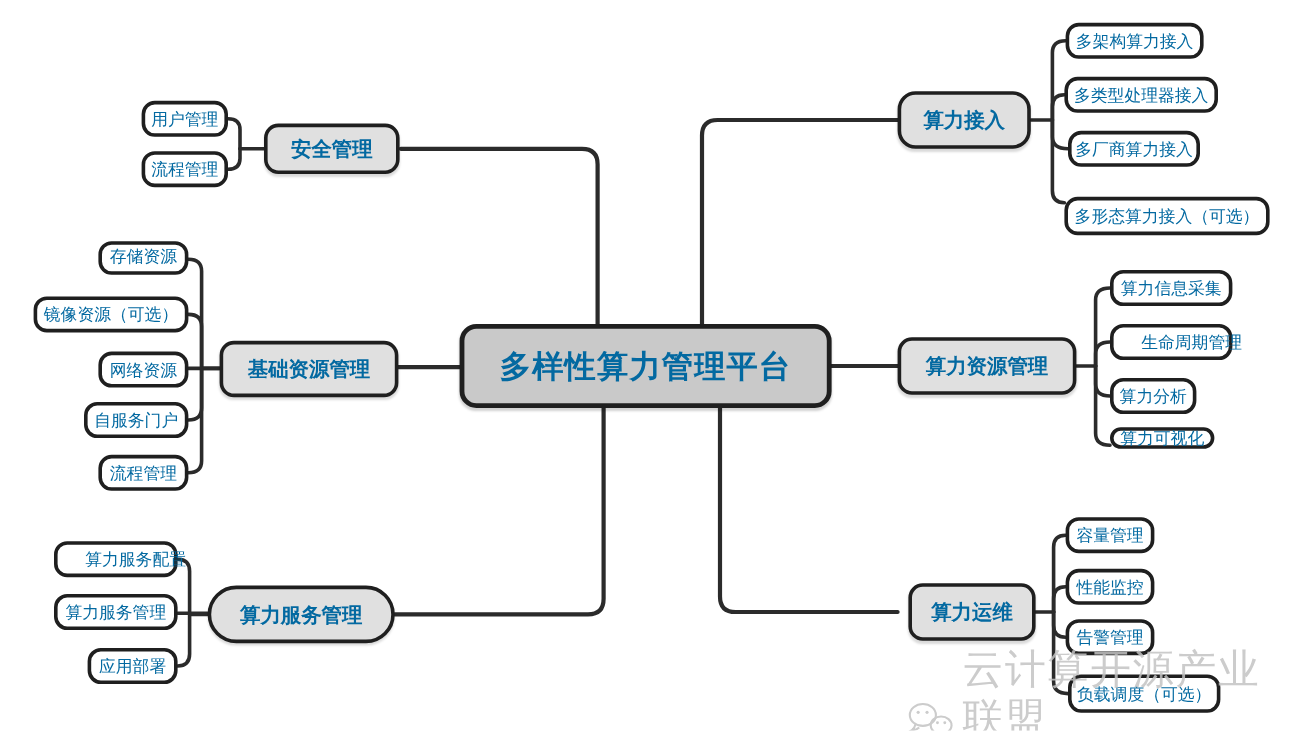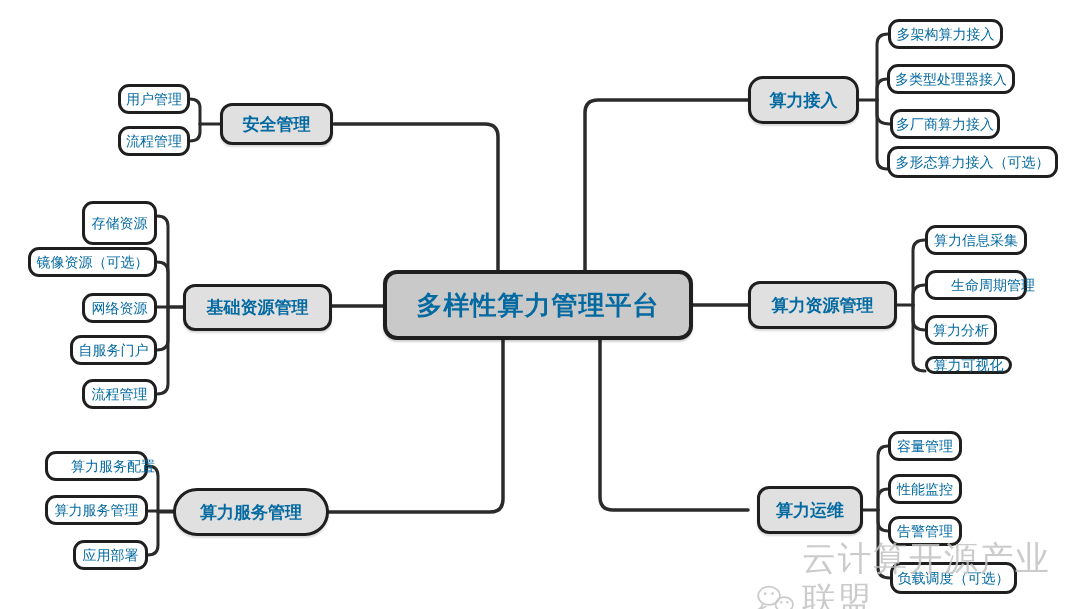--- a/index.html
+++ b/index.html
@@ -101,36 +101,36 @@
     </g>
   </svg>
 
   <div class="node central" style="left:383px;top:270px;width:310px;height:70px;">多样性算力管理平台</div>
 
   <div class="node branch" style="left:220px;top:103px;width:113px;height:42px;">安全管理</div>
   <div class="node leaf" style="left:118px;top:84px;width:72px;height:30px;">用户管理</div>
   <div class="node leaf" style="left:118px;top:126px;width:72px;height:30px;">流程管理</div>
 
   <div class="node branch" style="left:183px;top:284px;width:149px;height:47px;">基础资源管理</div>
-  <div class="node leaf" style="left:82px;top:201px;width:75px;height:44px;">存储资源</div>
+  <div class="node leaf" style="left:82px;top:201px;width:75px;height:28px;font-family:Liberation Mono, monospace;">存储资源</div>
   <div class="node leaf" style="left:28px;top:247px;width:129px;height:30px;">镜像资源（可选）</div>
   <div class="node leaf" style="left:82px;top:293px;width:75px;height:30px;">网络资源</div>
   <div class="node leaf" style="left:70px;top:335px;width:87px;height:30px;">自服务门户</div>
   <div class="node leaf" style="left:82px;top:379px;width:75px;height:30px;">流程管理</div>
 
   <div class="node branch stadium" style="left:173px;top:488px;width:156px;height:48px;">算力服务管理</div>
   <div class="node leaf" style="left:45px;top:451px;width:103px;height:30px;padding-left:33px;">算力服务配置</div>
   <div class="node leaf" style="left:45px;top:495px;width:103px;height:30px;">算力服务管理</div>
   <div class="node leaf" style="left:73px;top:540px;width:75px;height:30px;">应用部署</div>
 
   <div class="node branch" style="left:748px;top:76px;width:111px;height:48px;border-radius:15px;">算力接入</div>
   <div class="node leaf" style="left:888px;top:19px;width:115px;height:30px;">多架构算力接入</div>
   <div class="node leaf" style="left:887px;top:64px;width:128px;height:30px;">多类型处理器接入</div>
   <div class="node leaf" style="left:890px;top:109px;width:110px;height:30px;">多厂商算力接入</div>
-  <div class="node leaf" style="left:887px;top:146px;width:171px;height:32px;">多形态算力接入（可选）</div>
+  <div class="node leaf" style="left:887px;top:164px;width:171px;height:32px;">多形态算力接入（可选）</div>
 
   <div class="node branch" style="left:748px;top:281px;width:149px;height:48px;">算力资源管理</div>
   <div class="node leaf" style="left:925px;top:225px;width:102px;height:30px;">算力信息采集</div>
   <div class="node leaf" style="left:925px;top:270px;width:102px;height:30px;padding-left:34px;">生命周期管理</div>
   <div class="node leaf" style="left:925px;top:315px;width:72px;height:30px;">算力分析</div>
   <div class="node leaf" style="left:925px;top:356px;width:87px;height:18px;">算力可视化</div>
 
   <div class="node branch" style="left:757px;top:486px;width:106px;height:48px;">算力运维</div>
   <div class="node leaf" style="left:888px;top:431px;width:74px;height:30px;">容量管理</div>
   <div class="node leaf" style="left:888px;top:474px;width:74px;height:30px;">性能监控</div>

